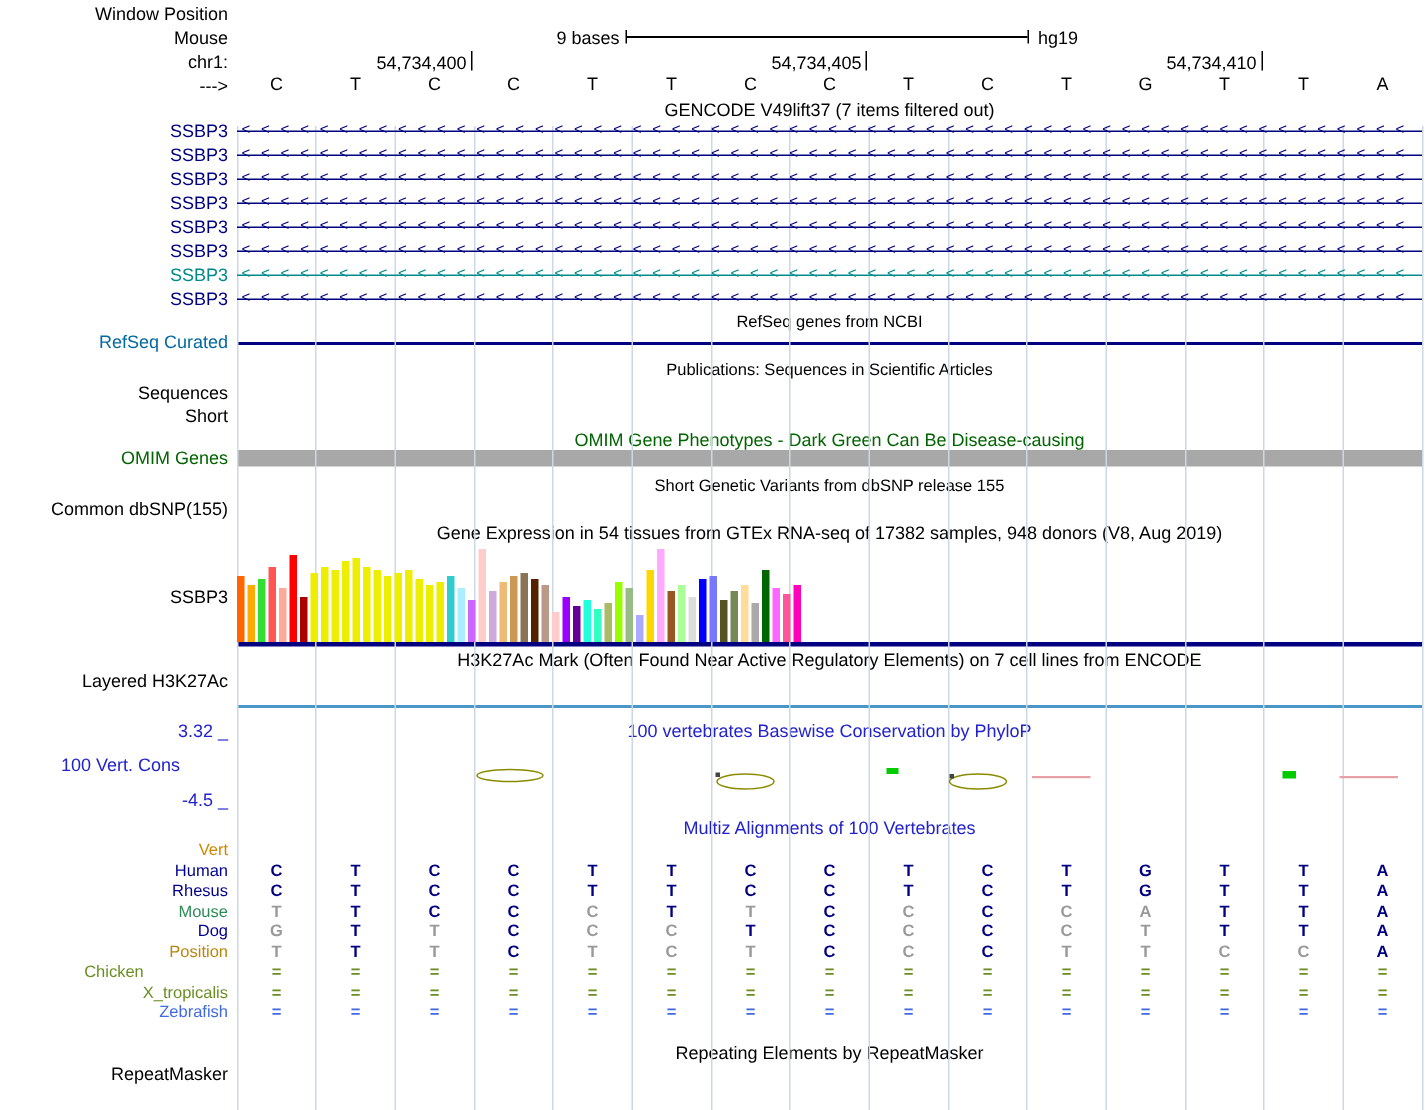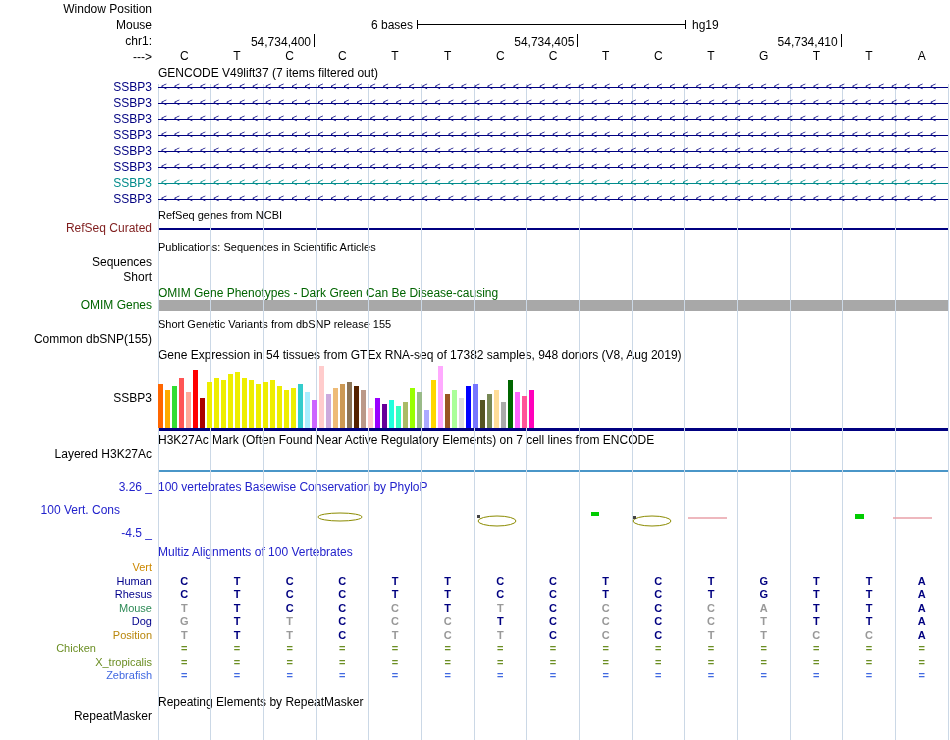--- a/index.html
+++ b/index.html
@@ -1,23 +1,23 @@
 <!DOCTYPE html>
 <html><head>
 <meta charset="utf-8">
 <style>
   html,body{margin:0;padding:0}
   body{width:950px;height:740px;background:#fff;font-family:"Liberation Sans","DejaVu Sans",sans-serif;font-size:12px;color:#000}
   #browser{position:relative;width:950px;height:740px;overflow:hidden;background:#fff}
   .left-label{position:absolute;left:0;width:152px;text-align:right;white-space:nowrap;font-size:12px;line-height:13px}
-  .center-title{position:absolute;left:158px;width:790px;white-space:nowrap;font-size:12px;line-height:13px}
+  .center-title{position:absolute;left:158px;width:790px;text-align:center;white-space:nowrap;font-size:12px;line-height:13px}
   .sm{font-size:11px}
   .blue{color:#2222CC}
   .green{color:#006400}
-  .navy{color:#7f1d1d}
+  .navy{color:#0369a1}
   .header-center{position:absolute;top:3px;left:158px;width:790px;display:flex;justify-content:center;gap:14px;font-size:13px;line-height:14px}
   .gridline{position:absolute;top:84px;height:656px;width:1px;background:#CBD8E6}
   .coord-text{position:absolute;font-size:12px;line-height:13px}
   .coord-tick{position:absolute;width:1px;height:13px;background:#000}
   .seq-letter{position:absolute;width:20px;text-align:center;font-size:12px;line-height:13px}
   .gene-row{position:absolute;left:158px;width:790px;height:13px;overflow:hidden}
   .gene-line{position:absolute;left:0;right:0;top:6px;height:1px;background:currentColor}
   .gene-arrows{position:absolute;left:3px;top:0;width:100%;font-size:10px;line-height:12px;letter-spacing:7.2px;color:currentColor;overflow:hidden;white-space:nowrap}
   .hline{position:absolute;left:158px;width:790px}
   .scalebar{position:absolute;top:20px;left:417px;width:267px;height:9px;border-left:1px solid #000;border-right:1px solid #000;background:linear-gradient(to bottom,transparent 4px,#000 4px,#000 5px,transparent 5px)}
@@ -29,21 +29,21 @@
   .phylop-name{width:120px}
 </style>
 </head>
 <body>
 
 <div id="browser">
 
   <div class="left-label" style="top:3px">Window Position</div>
 
   <div class="left-label" style="top:19px">Mouse</div>
-  <div class="scale-value">6 bases</div>
+  <div class="scale-value">9 bases</div>
   <div class="scalebar"></div>
   <div class="scale-genome">hg19</div>
 
   <div class="left-label" style="top:35px">chr1:</div>
   <div class="left-label" style="top:51px">---&gt;</div>
 
   <div class="center-title" style="top:67px">GENCODE V49lift37 (7 items filtered out)</div>
 
   <div class="center-title sm" style="top:209px">RefSeq genes from NCBI</div>
   <div class="left-label navy" style="top:222px">RefSeq Curated</div>
@@ -61,21 +61,21 @@
   <div class="left-label" style="top:333px">Common dbSNP(155)</div>
 
   <div class="center-title" style="top:349px">Gene Expression in 54 tissues from GTEx RNA-seq of 17382 samples, 948 donors (V8, Aug 2019)</div>
   <div class="left-label" style="top:392px">SSBP3</div>
   <div class="hline" style="top:428px;height:3px;background:#000080"></div>
 
   <div class="center-title" style="top:434px">H3K27Ac Mark (Often Found Near Active Regulatory Elements) on 7 cell lines from ENCODE</div>
   <div class="left-label" style="top:448px">Layered H3K27Ac</div>
   <div class="hline" style="top:470px;height:2px;background:#4A96C8"></div>
 
-  <div class="left-label blue" style="top:481px">3.26 _</div>
+  <div class="left-label blue" style="top:481px">3.32 _</div>
   <div class="center-title blue" style="top:481px">100 vertebrates Basewise Conservation by PhyloP</div>
   <div class="left-label blue phylop-name" style="top:504px">100 Vert. Cons</div>
   <div class="left-label blue" style="top:527px">-4.5 _</div>
 
   <div class="center-title blue" style="top:546px">Multiz Alignments of 100 Vertebrates</div>
 
   <div class="center-title" style="top:696px">Repeating Elements by RepeatMasker</div>
   <div class="left-label" style="top:710px">RepeatMasker</div>
 
 <div class="gridline" style="left: 157.5px;"></div>

